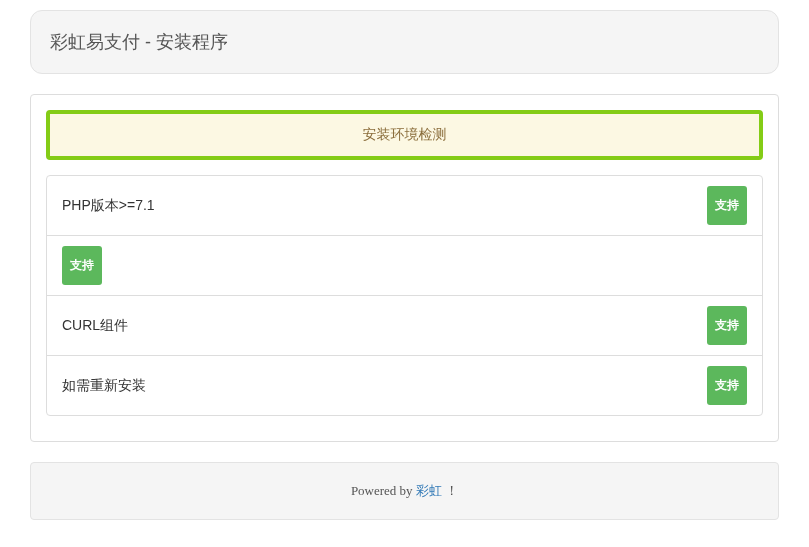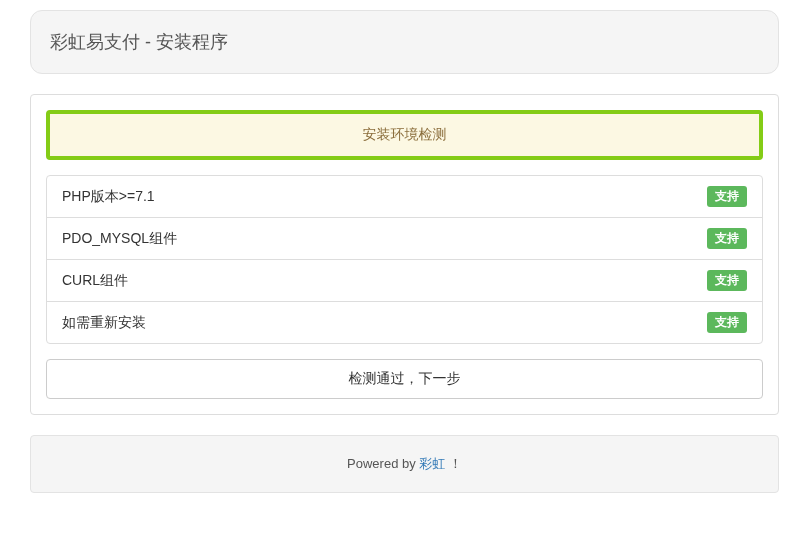--- a/index.html
+++ b/index.html
@@ -64,21 +64,21 @@
       font-size: 14px;
       color: #333;
       gap: 14px;
     }
     .list-group-item:last-child {
       border-bottom: none;
     }
     .label-success {
       background: #5cb85c;
       color: #fff;
-      padding: 2px 8px;
+      padding: 11px 8px;
       border-radius: 3px;
       font-size: 12px;
       font-weight: bold;
     }
     .notice-text {
       padding: 10px 15px;
       font-size: 14px;
       color: #333;
       border-bottom: 1px solid #ddd;
     }
@@ -95,21 +95,21 @@
       cursor: pointer;
       margin-top: 15px;
       font-family: inherit;
     }
     .well-footer {
       background: #f5f5f5;
       border: 1px solid #e3e3e3;
       border-radius: 4px;
       padding: 19px;
       text-align: center;
-      font-family: Liberation Sans, sans-serif;
+      font-family: Liberation Serif, serif;
       font-size: 13px;
       color: #555;
     }
     .well-footer a {
       color: #337ab7;
       text-decoration: none;
     }
   </style>
 </head>
 <body>
@@ -124,34 +124,32 @@
     <div class="panel-body">
 
       <div class="alert-warning">安装环境检测</div>
 
       <div class="list-group">
         <div class="list-group-item">
           <span>PHP版本&gt;=7.1</span>
           <span class="label-success">支持</span>
         </div>
         <div class="list-group-item">
-          <span>PDO_MYSQL组件</span>
           <span class="label-success">支持</span>
         </div>
         <div class="list-group-item">
           <span>CURL组件</span>
           <span class="label-success">支持</span>
         </div>
         <div class="list-group-item">
           <span>如需重新安装</span>
           <span class="label-success">支持</span>
         </div>
       </div>
 
-      <button class="btn">检测通过，下一步</button>
 
     </div>
   </div>
 
   <div class="well-footer">
     <span>Powered by </span><a href="#">彩虹</a><span> ！</span>
   </div>
 
 </div>
 

